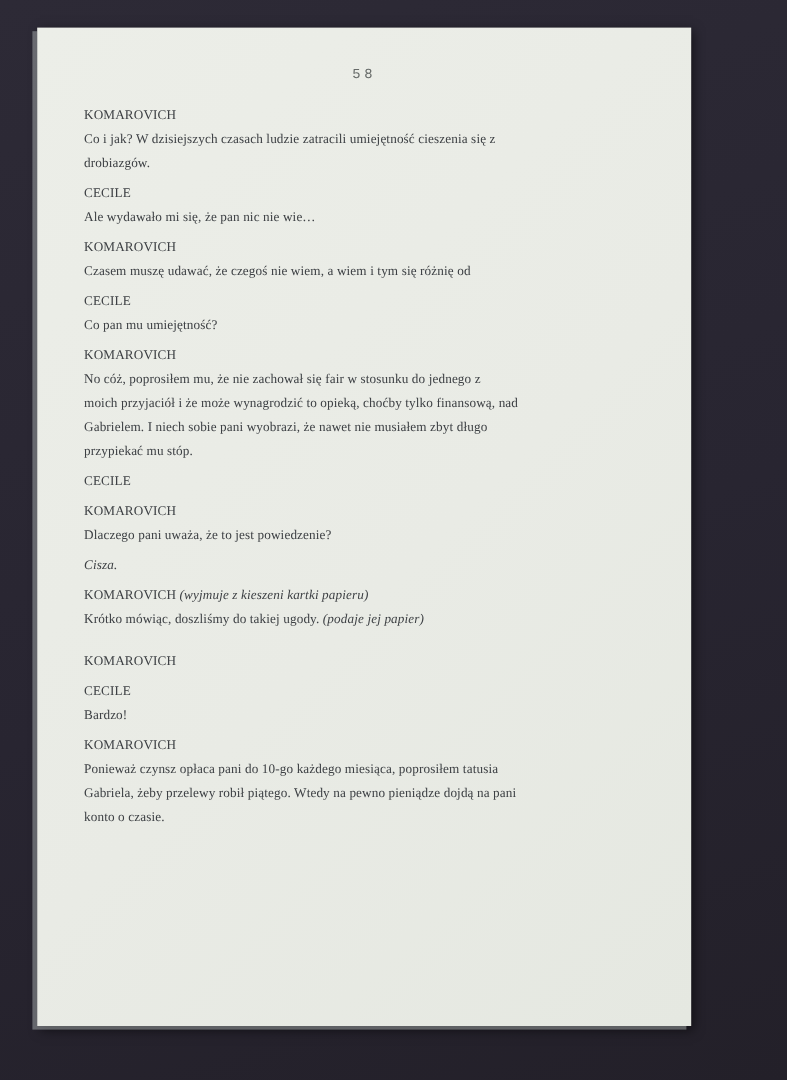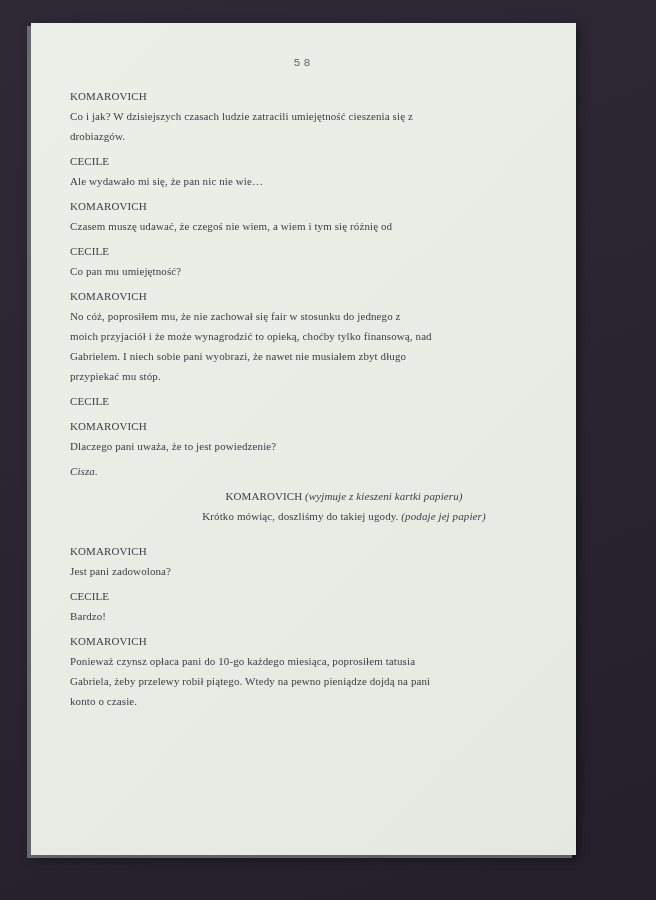--- a/index.html
+++ b/index.html
@@ -42,21 +42,20 @@
     left: 39px;
     top: 63px;
     width: 548px;
   }
   .block {
     margin-bottom: 5px;
   }
   
   .content > .block:nth-child(9) {
     margin-bottom: 15px;
-    text-align: center;
   }
   .line {
     font-size: 11px;
     line-height: 20px;
     color: #3d4044;
     white-space: nowrap;
     letter-spacing: 0.1px;
   }
   .line em {
     font-style: italic;
@@ -102,21 +101,20 @@
         </div>
         <div class="block">
           <div class="line"><em>Cisza.</em></div>
         </div>
         <div class="block">
           <div class="line">KOMAROVICH<em> (wyjmuje z kieszeni kartki papieru)</em></div>
           <div class="line">Krótko mówiąc, doszliśmy do takiej ugody.<em> (podaje jej papier)</em></div>
         </div>
         <div class="block">
           <div class="line">KOMAROVICH</div>
-          <div class="line">Jest pani zadowolona?</div>
         </div>
         <div class="block">
           <div class="line">CECILE</div>
           <div class="line">Bardzo!</div>
         </div>
         <div class="block">
           <div class="line">KOMAROVICH</div>
           <div class="line">Ponieważ czynsz opłaca pani do 10-go każdego miesiąca, poprosiłem tatusia</div>
           <div class="line">Gabriela, żeby przelewy robił piątego. Wtedy na pewno pieniądze dojdą na pani</div>
           <div class="line">konto o czasie.</div>

